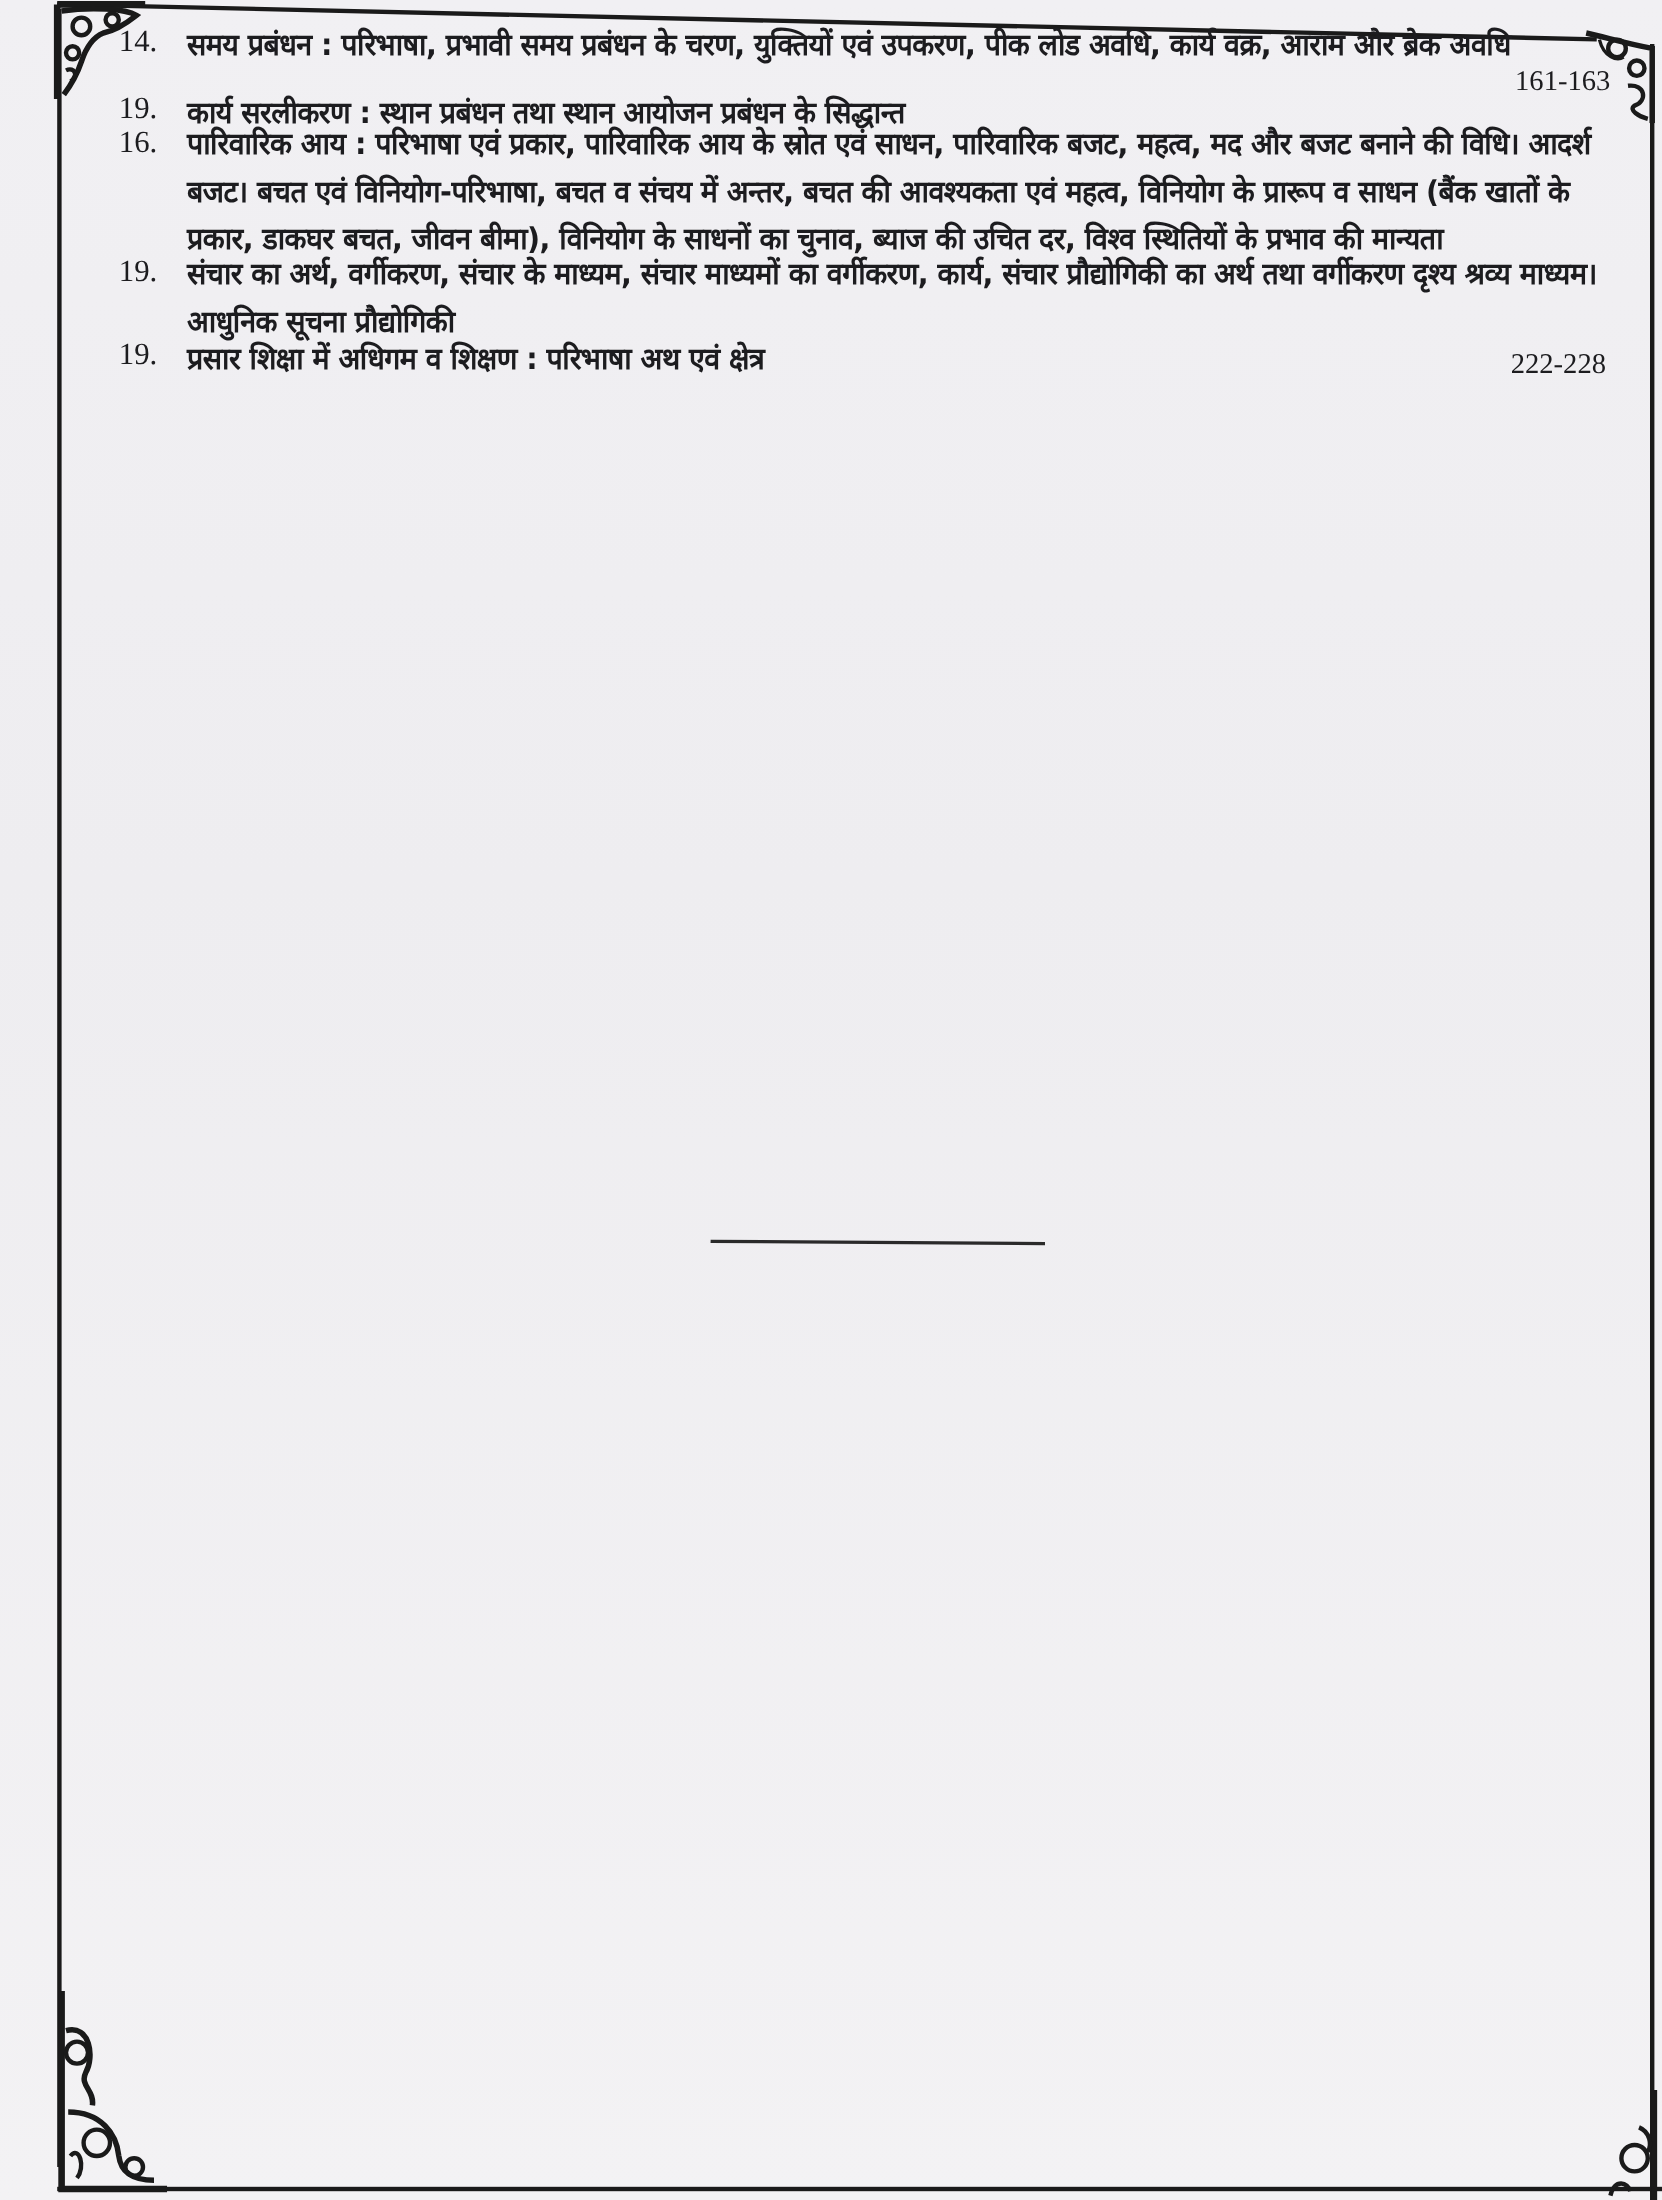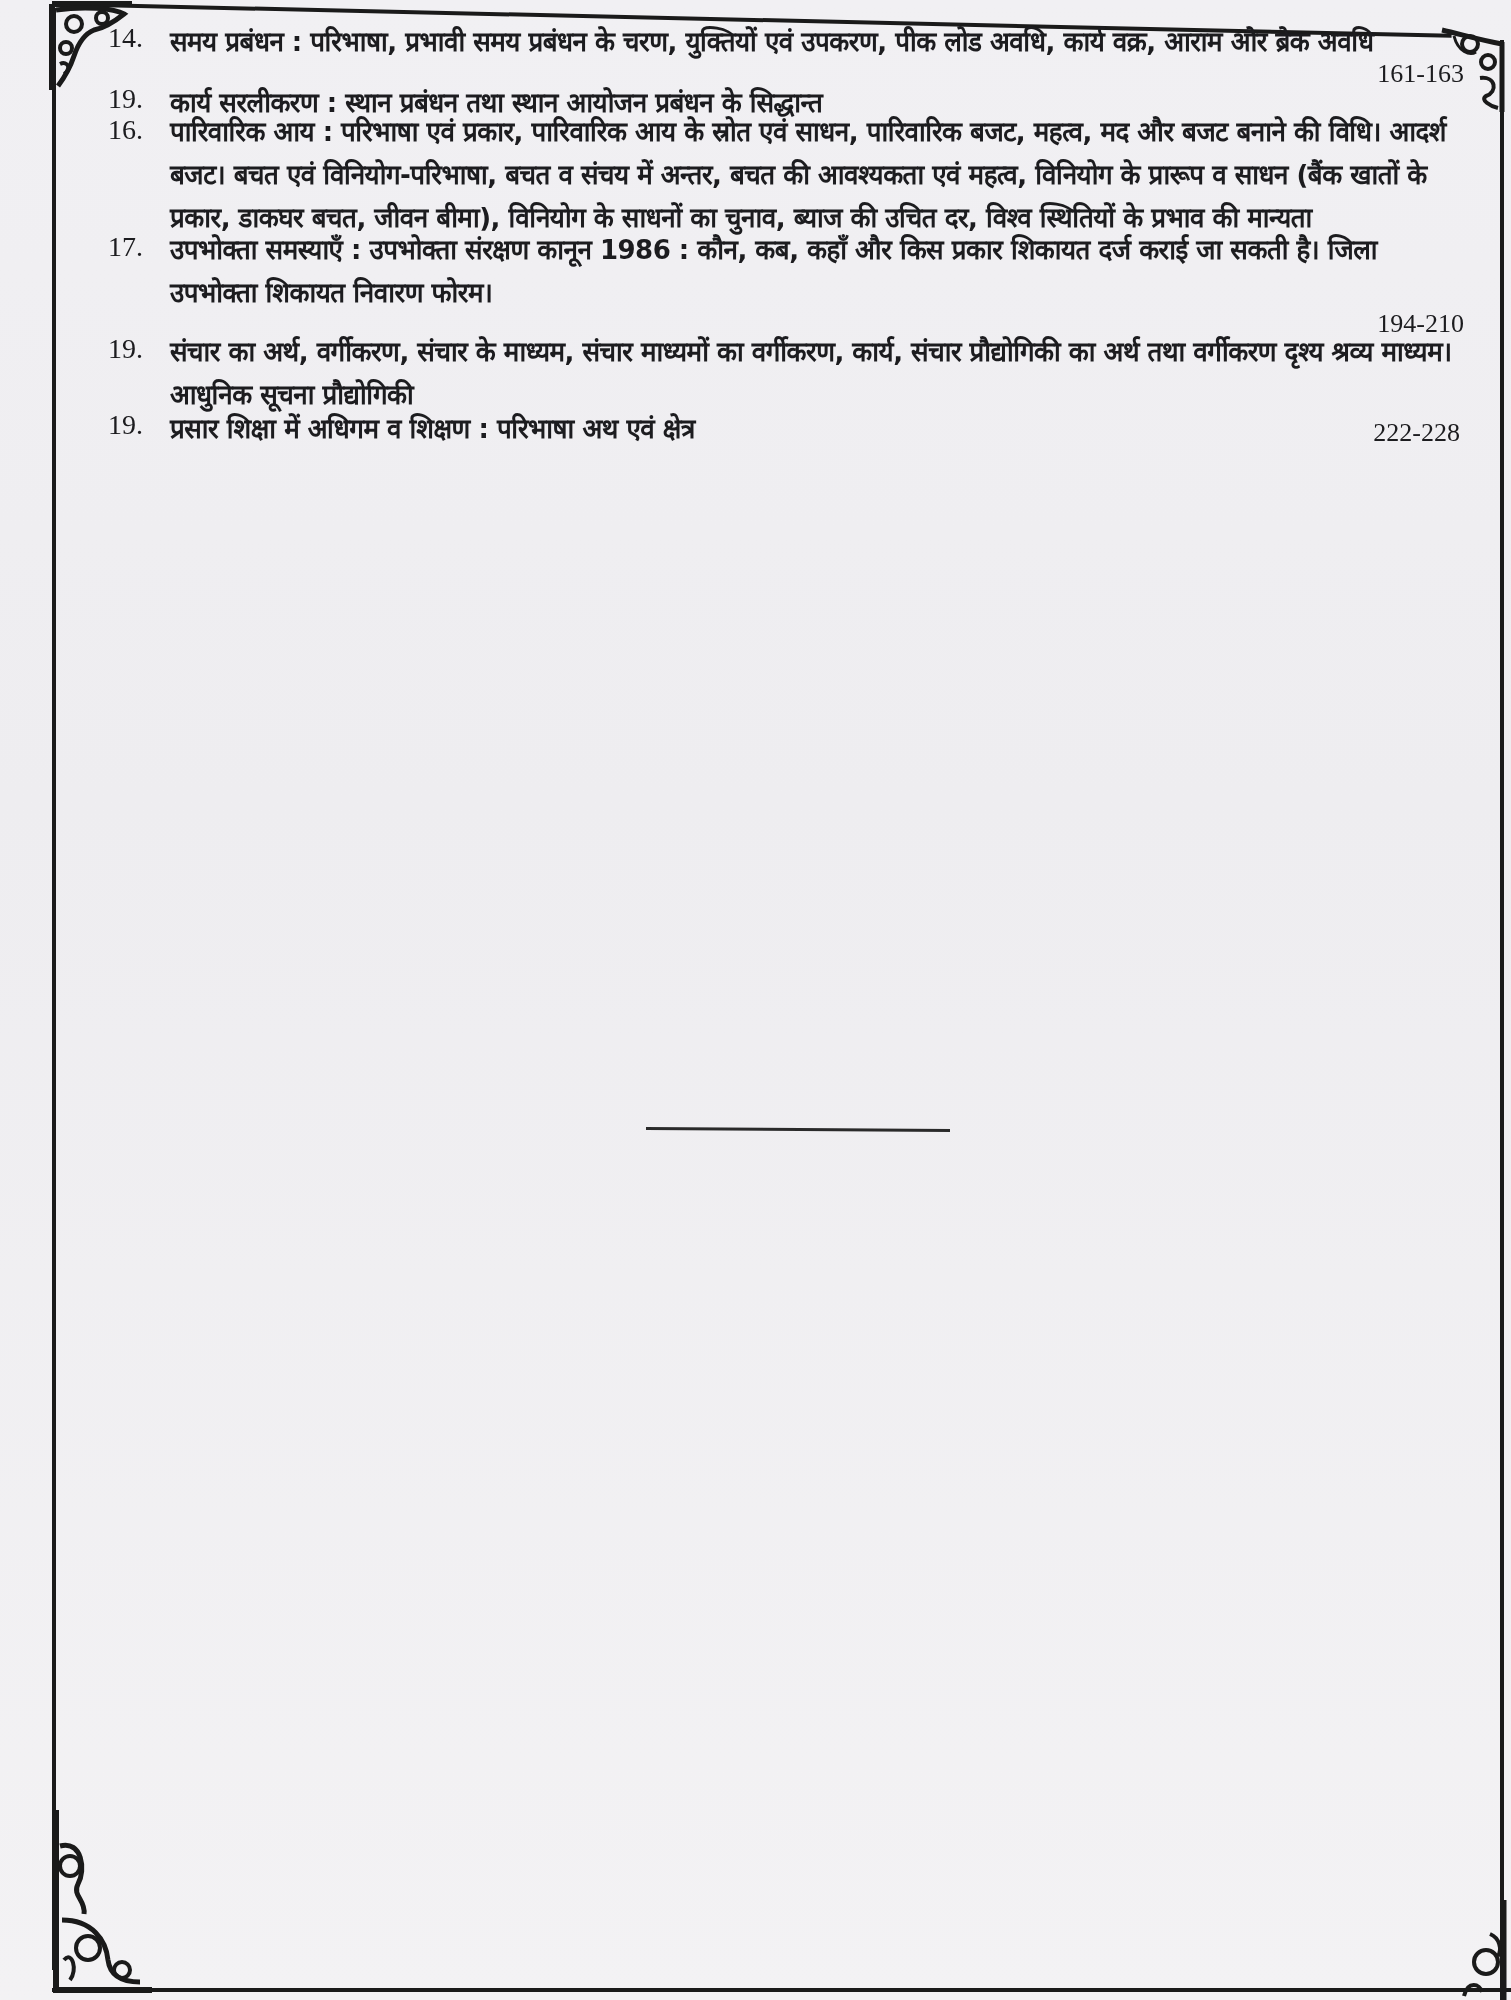--- a/index.html
+++ b/index.html
@@ -123,25 +123,20 @@
     <div class="entry" style="margin-top:-6px;">
       <span class="num">19.</span>
       <div class="text">कार्य सरलीकरण : स्थान प्रबंधन तथा स्थान आयोजन प्रबंधन के सिद्धान्त</div>
     </div>
 
     <div class="entry" style="margin-top:-10px;">
       <span class="num">16.</span>
       <div class="text">पारिवारिक आय : परिभाषा एवं प्रकार, पारिवारिक आय के स्रोत एवं साधन, पारिवारिक बजट, महत्व, मद और बजट बनाने की विधि। आदर्श बजट। बचत एवं विनियोग-परिभाषा, बचत व संचय में अन्तर, बचत की आवश्यकता एवं महत्व, विनियोग के प्रारूप व साधन (बैंक खातों के प्रकार, डाकघर बचत, जीवन बीमा), विनियोग के साधनों का चुनाव, ब्याज की उचित दर, विश्व स्थितियों के प्रभाव की मान्यता</div>
     </div>
 
-    <div class="entry" style="margin-top:-6px;">
-      <span class="num">17.</span>
-      <div class="text">उपभोक्ता समस्याएँ : उपभोक्ता संरक्षण कानून 1986 : कौन, कब, कहाँ और किस प्रकार शिकायत दर्ज कराई जा सकती है। जिला उपभोक्ता शिकायत निवारण फोरम।</div>
-      <div class="pages">194-210</div>
-    </div>
 
     <div class="entry" style="margin-top:-6px;">
       <span class="num">19.</span>
       <div class="text">संचार का अर्थ, वर्गीकरण, संचार के माध्यम, संचार माध्यमों का वर्गीकरण, कार्य, संचार प्रौद्योगिकी का अर्थ तथा वर्गीकरण दृश्य श्रव्य माध्यम। आधुनिक सूचना प्रौद्योगिकी</div>
     </div>
 
     <div class="entry" style="margin-top:-6px;">
       <span class="num">19.</span>
       <div class="text">प्रसार शिक्षा में अधिगम व शिक्षण : परिभाषा अथ एवं क्षेत्र</div>
       <div class="pages inline">222-228</div>

